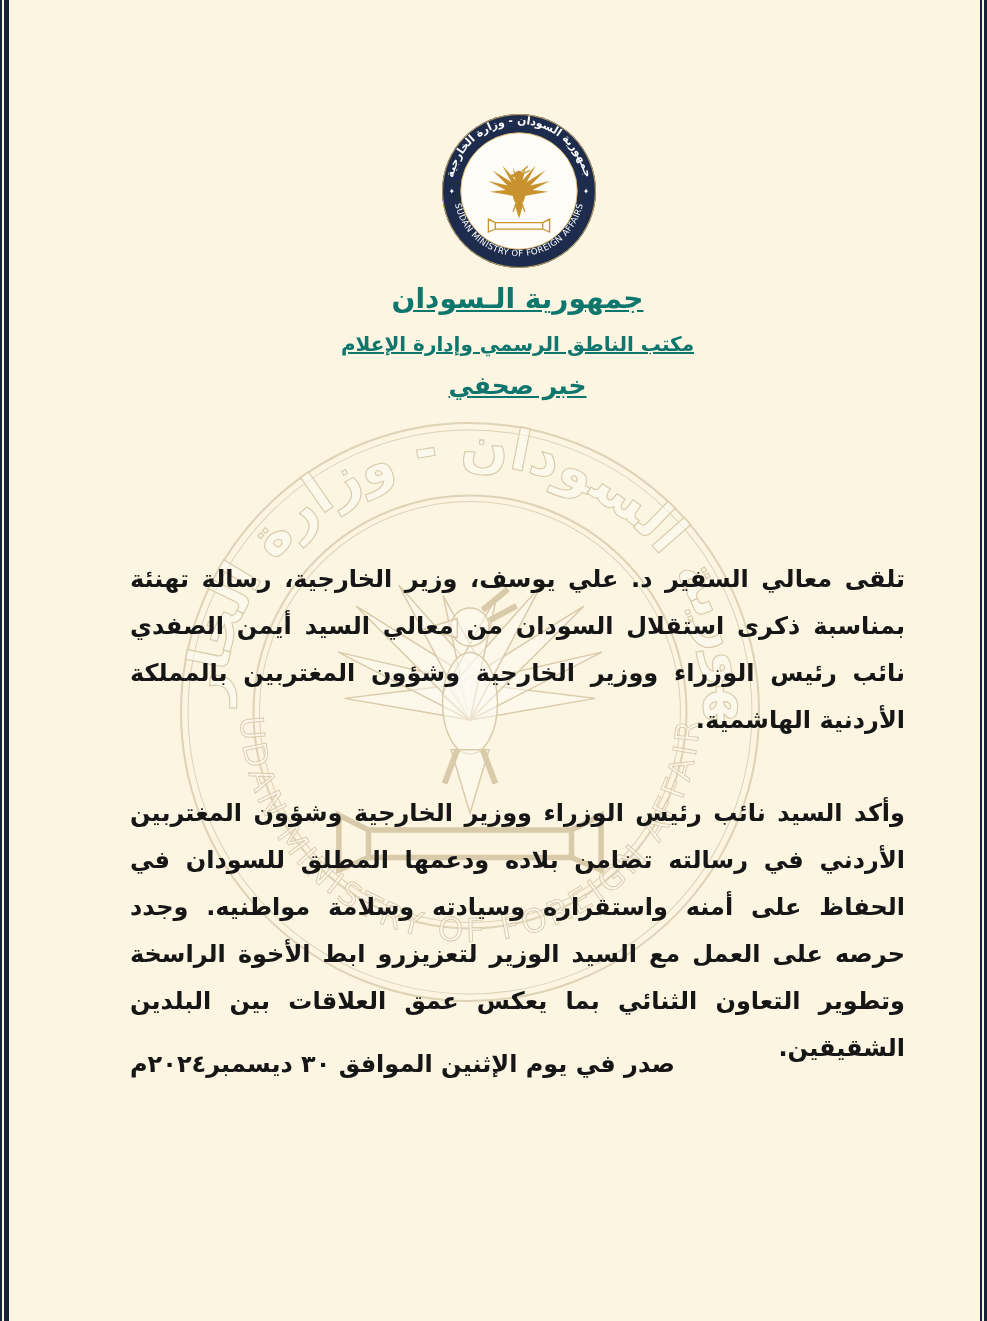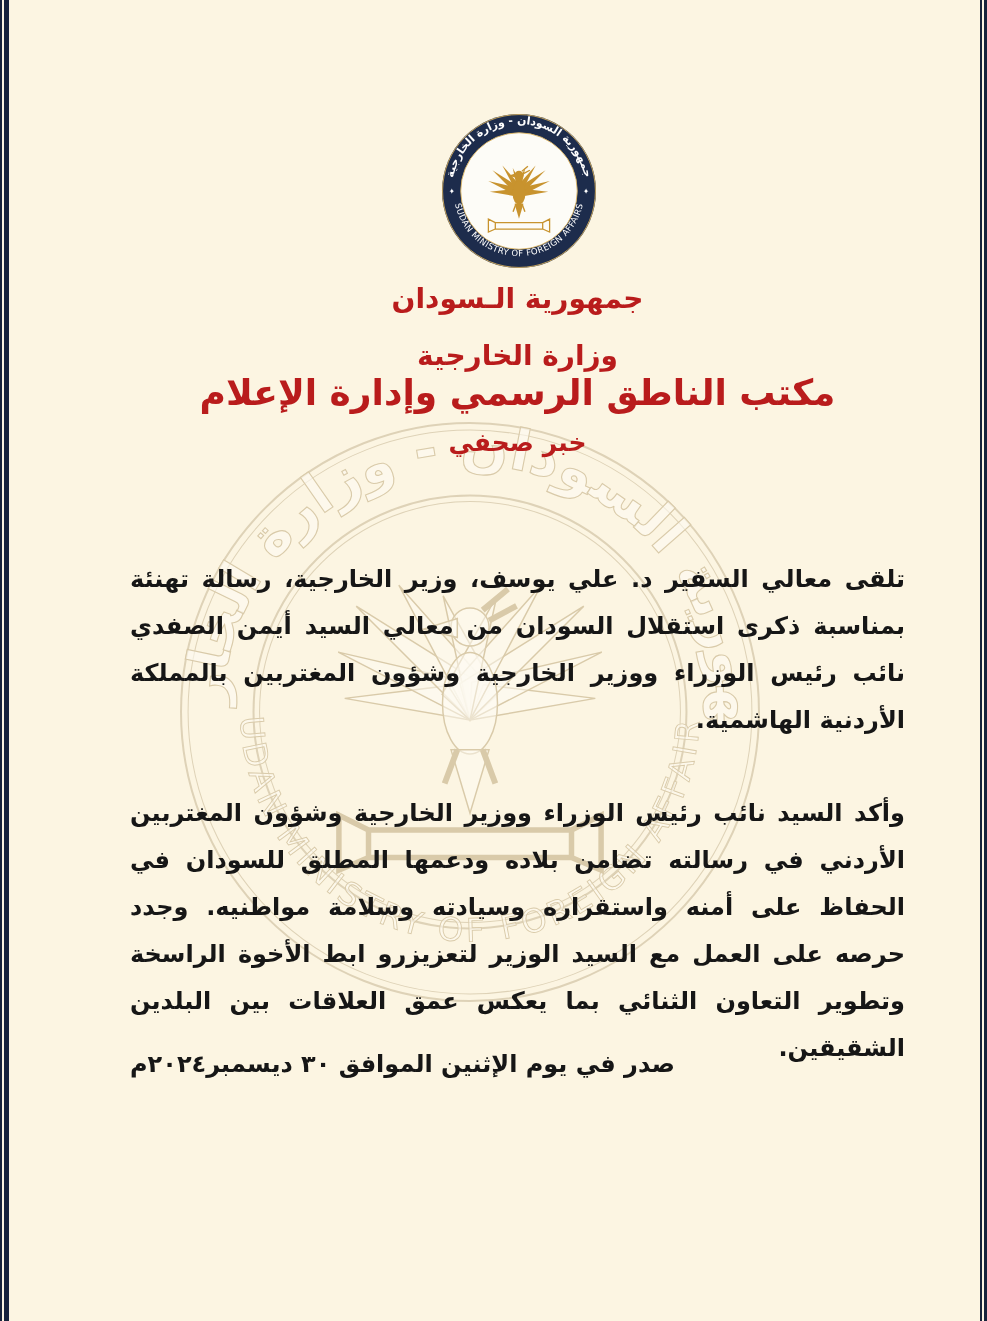--- a/index.html
+++ b/index.html
@@ -28,25 +28,25 @@
     position:absolute;left:178px;top:420px;width:584px;height:584px;
     pointer-events:none;
   }
   .content{
     position:absolute;left:130px;right:82px;top:282px;
     direction:rtl;
     color:#191919;
     z-index:2;
   }
   .hdr{
-    text-align:center;font-weight:bold;color:#b91c1c;
+    text-align:center;font-weight:bold;color:#0f766e;text-decoration:underline;
   }
   .hdr .h1{font-size:28px;}
   .hdr .h2{font-size:28px;margin-top:24px;}
-  .hdr .h3{font-size:36px;}
+  .hdr .h3{font-size:20px;margin-top:17px;}
   .hdr .h4{font-size:25px;margin-top:15px;}
 
   .bodytext{
     position:absolute;left:130px;right:82px;top:556px;
     direction:rtl;z-index:2;
   }
   .bodytext p{
     margin:0;
     font-size:24px;font-weight:bold;color:#161616;
     line-height:1.96;
@@ -135,21 +135,20 @@
       <textPath href="#wm-arc-top" startOffset="50%" text-anchor="middle">جمهورية السودان - وزارة الخارجية</textPath>
     </text>
     <text font-size="32" letter-spacing="4" fill="rgba(255,255,255,0.55)" stroke="#bda87c" stroke-width="0.9">
       <textPath href="#wm-arc-bottom" startOffset="50%" text-anchor="middle">SUDAN MINISTRY OF FOREIGN AFFAIRS</textPath>
     </text>
     <use href="#eagle-shape" transform="translate(290,298) scale(4.2)" fill="rgba(255,255,255,0.5)" color="#bda87c" stroke="#bda87c" stroke-width="0.35"></use>
   </svg>
 
   <div class="content hdr">
     <div class="h1">جمهورية الـسودان</div>
-    <div class="h2">وزارة الخارجية</div>
     <div class="h3">مكتب الناطق الرسمي وإدارة الإعلام</div>
     <div class="h4">خبر صحفي</div>
   </div>
 
   <div class="bodytext">
     <p lang="ar">تلقى معالي السفير د. علي يوسف، وزير الخارجية، رسالة تهنئة بمناسبة ذكرى استقلال السودان من معالي السيد أيمن الصفدي نائب رئيس الوزراء ووزير الخارجية وشؤون المغتربين بالمملكة الأردنية الهاشمية.</p>
     <p lang="ar">وأكد السيد نائب رئيس الوزراء ووزير الخارجية وشؤون المغتربين الأردني في رسالته تضامن بلاده ودعمها المطلق للسودان في الحفاظ على أمنه واستقراره وسيادته وسلامة مواطنيه. وجدد حرصه على العمل مع السيد الوزير لتعزيزرو ابط الأخوة الراسخة وتطوير التعاون الثنائي بما يعكس عمق العلاقات بين البلدين الشقيقين.</p>
   </div>
 
   <div class="release-date">صدر في يوم الإثنين الموافق ٣٠ ديسمبر٢٠٢٤م</div>

